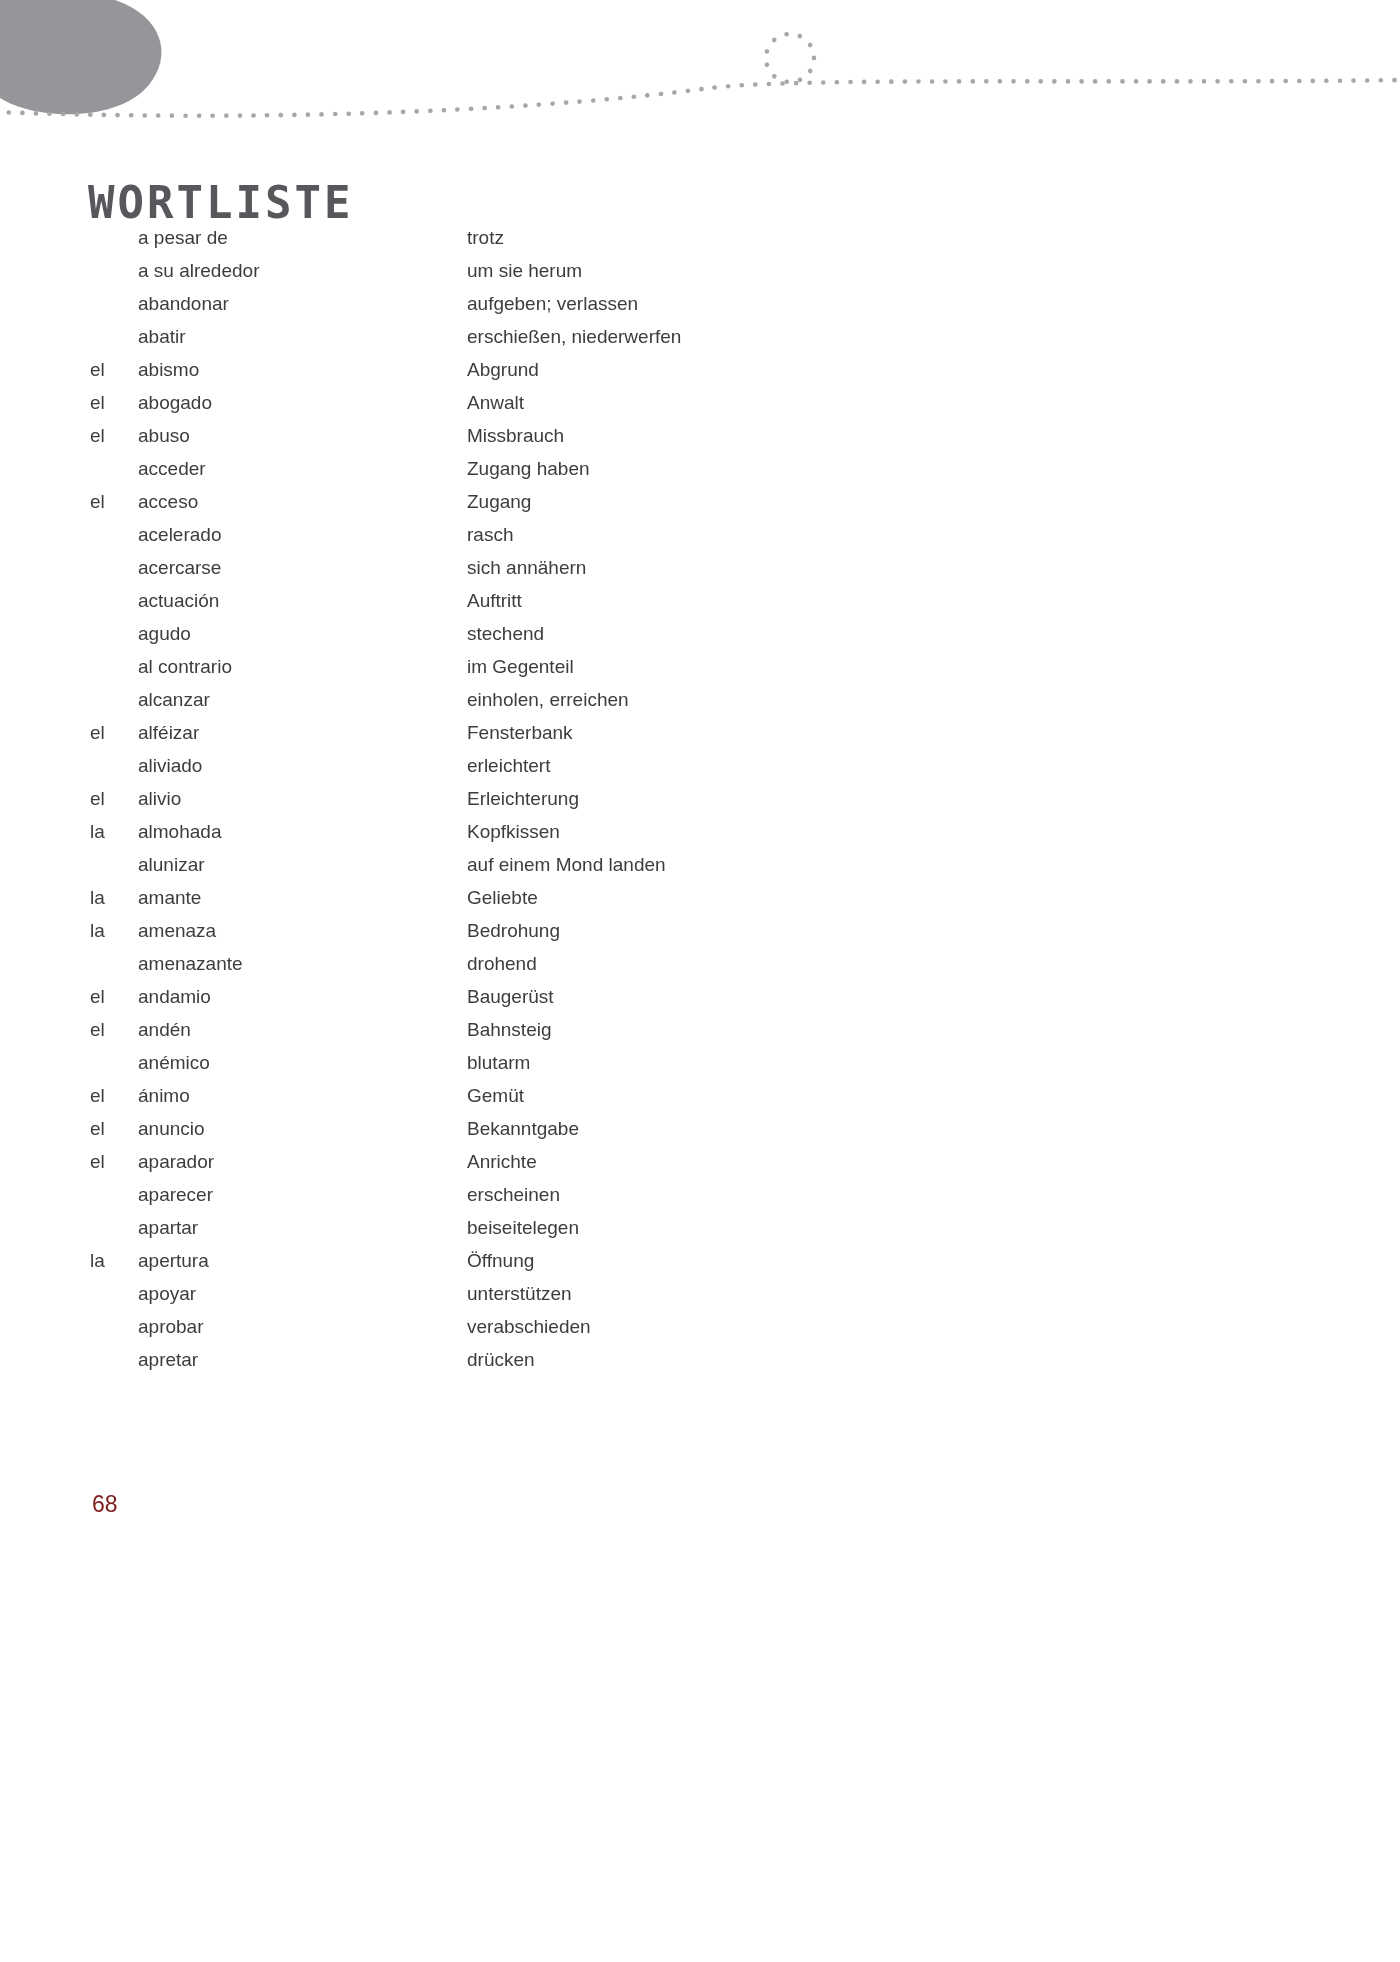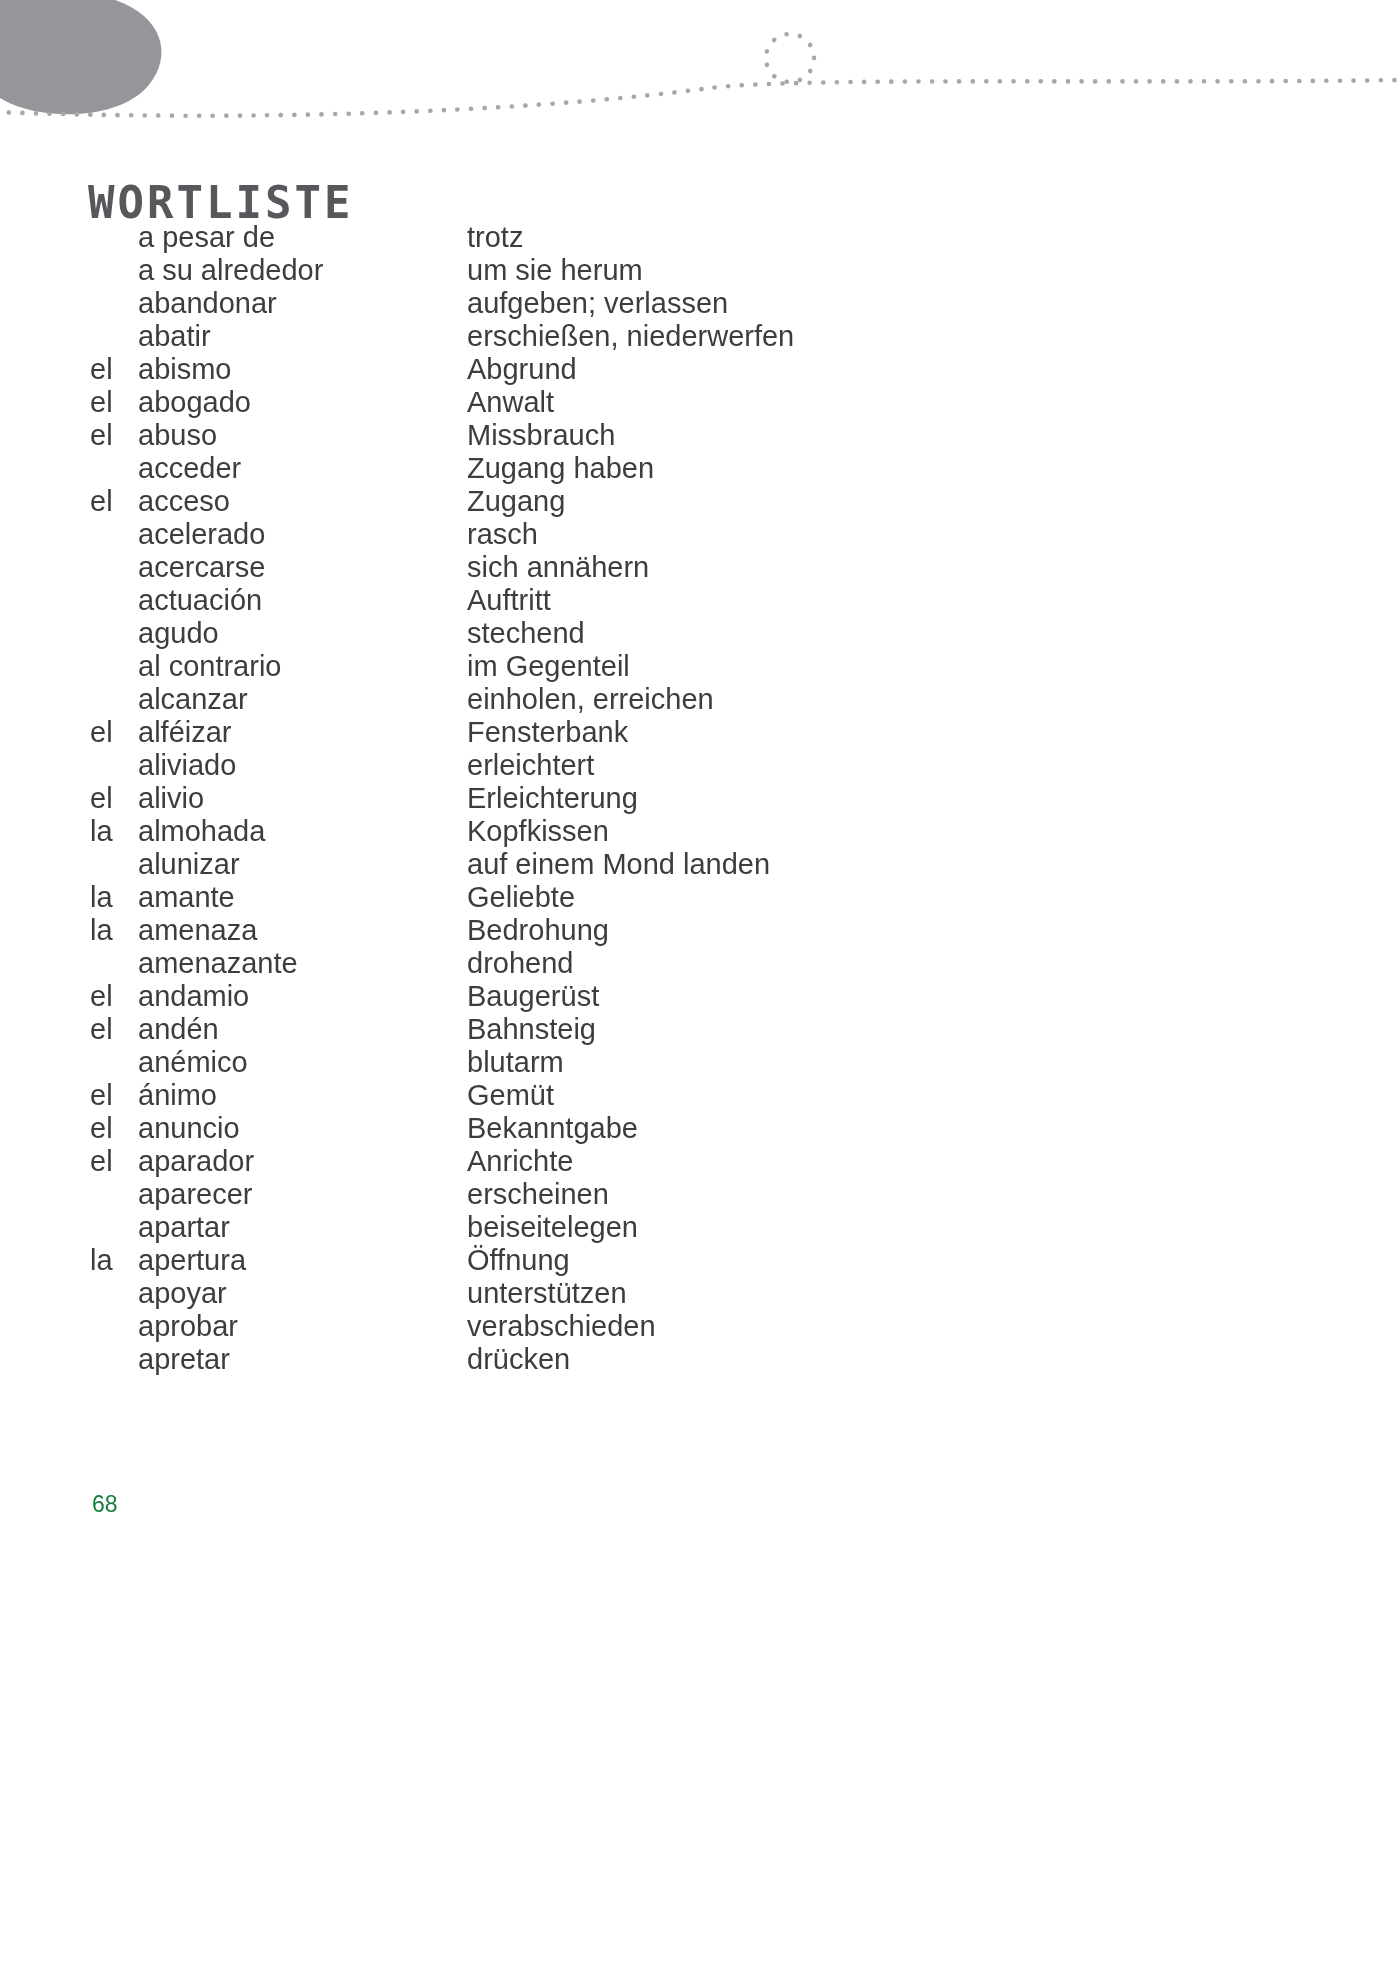--- a/index.html
+++ b/index.html
@@ -31,34 +31,34 @@
   .wordlist {
     position: absolute;
     left: 90px;
     top: 221px;
     right: 60px;
   }
   .row {
     display: flex;
     height: 33px;
     line-height: 33px;
-    font-size: 29px;
+    font-size: 19px;
     white-space: nowrap;
   }
   .col { display: block; }
   .article { width: 48px; flex: 0 0 48px; }
   .word { width: 329px; flex: 0 0 329px; }
   .translation { flex: 1 1 auto; }
   .page-number {
     position: absolute;
     left: 92px;
     top: 1489px;
     font-size: 23px;
     line-height: 30px;
-    color: #15803d;
+    color: #7f1d1d;
   }
 </style>
 </head>
 <body>
 
 <div class="page">
 
   <svg class="decor-svg" viewBox="0 0 1400 170" xmlns="http://www.w3.org/2000/svg" aria-hidden="true">
 
     <path d="M 0 0 L 115 0 C 162 16, 174 55, 148 86 C 116 123, 34 120, 0 98 Z" fill="#96969a"></path>

